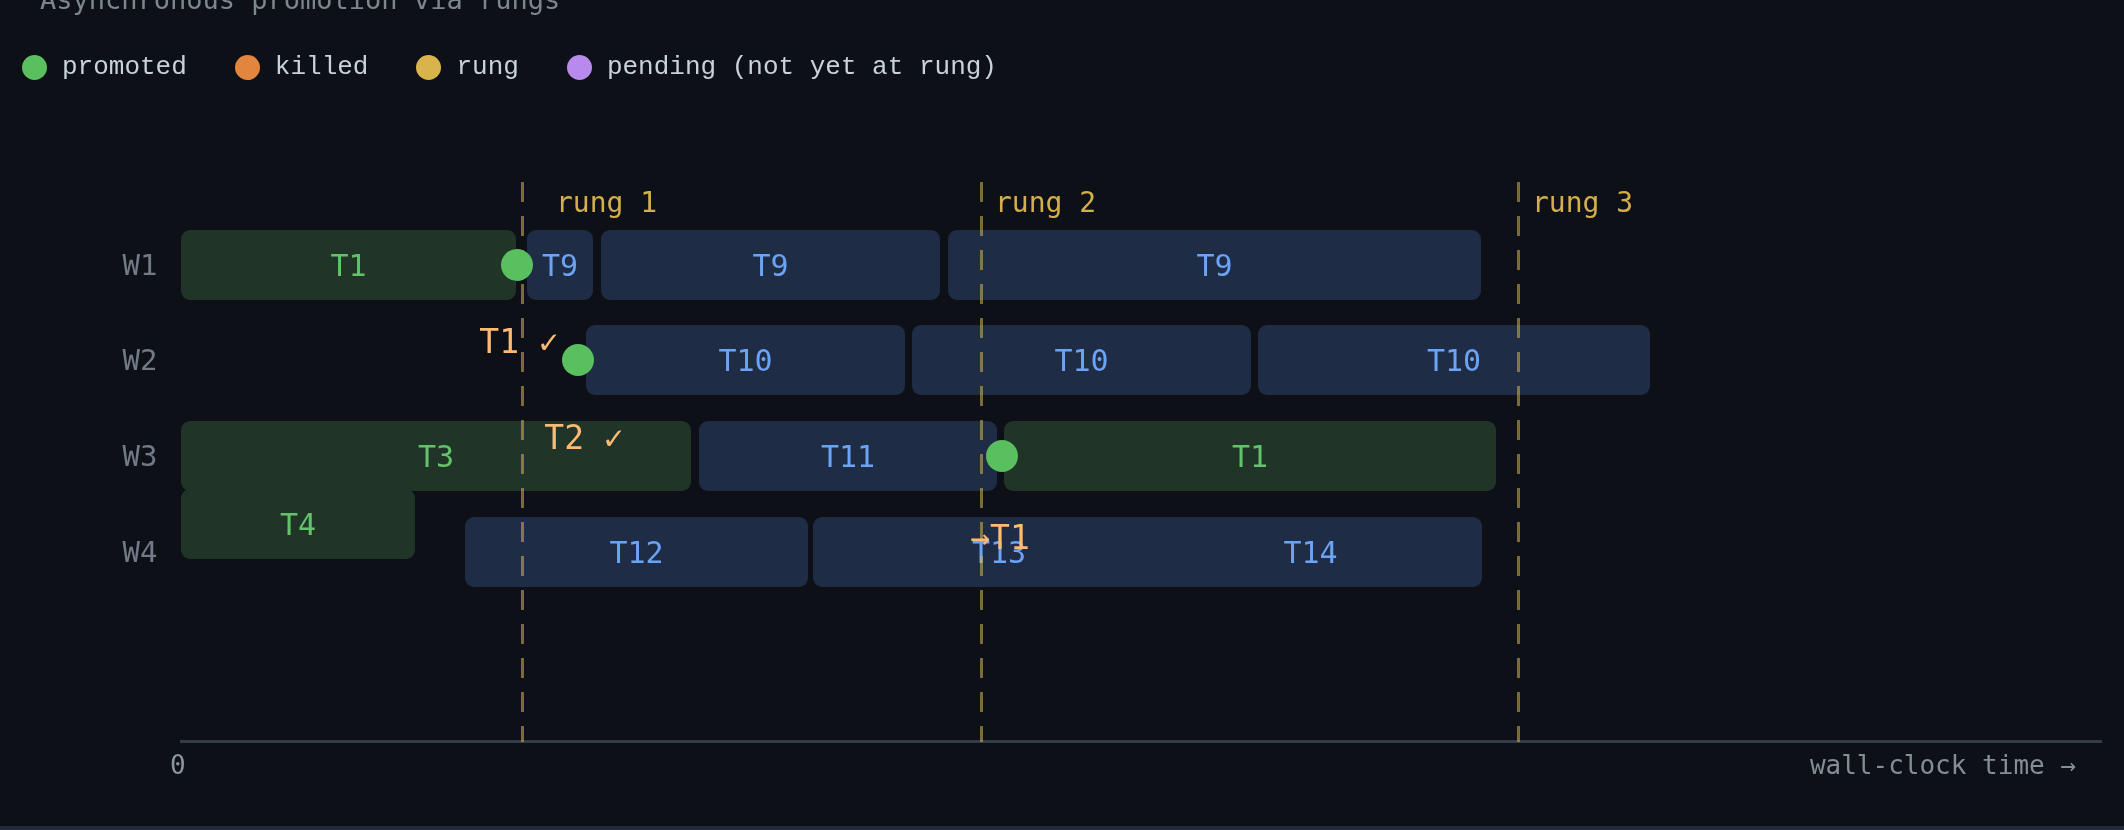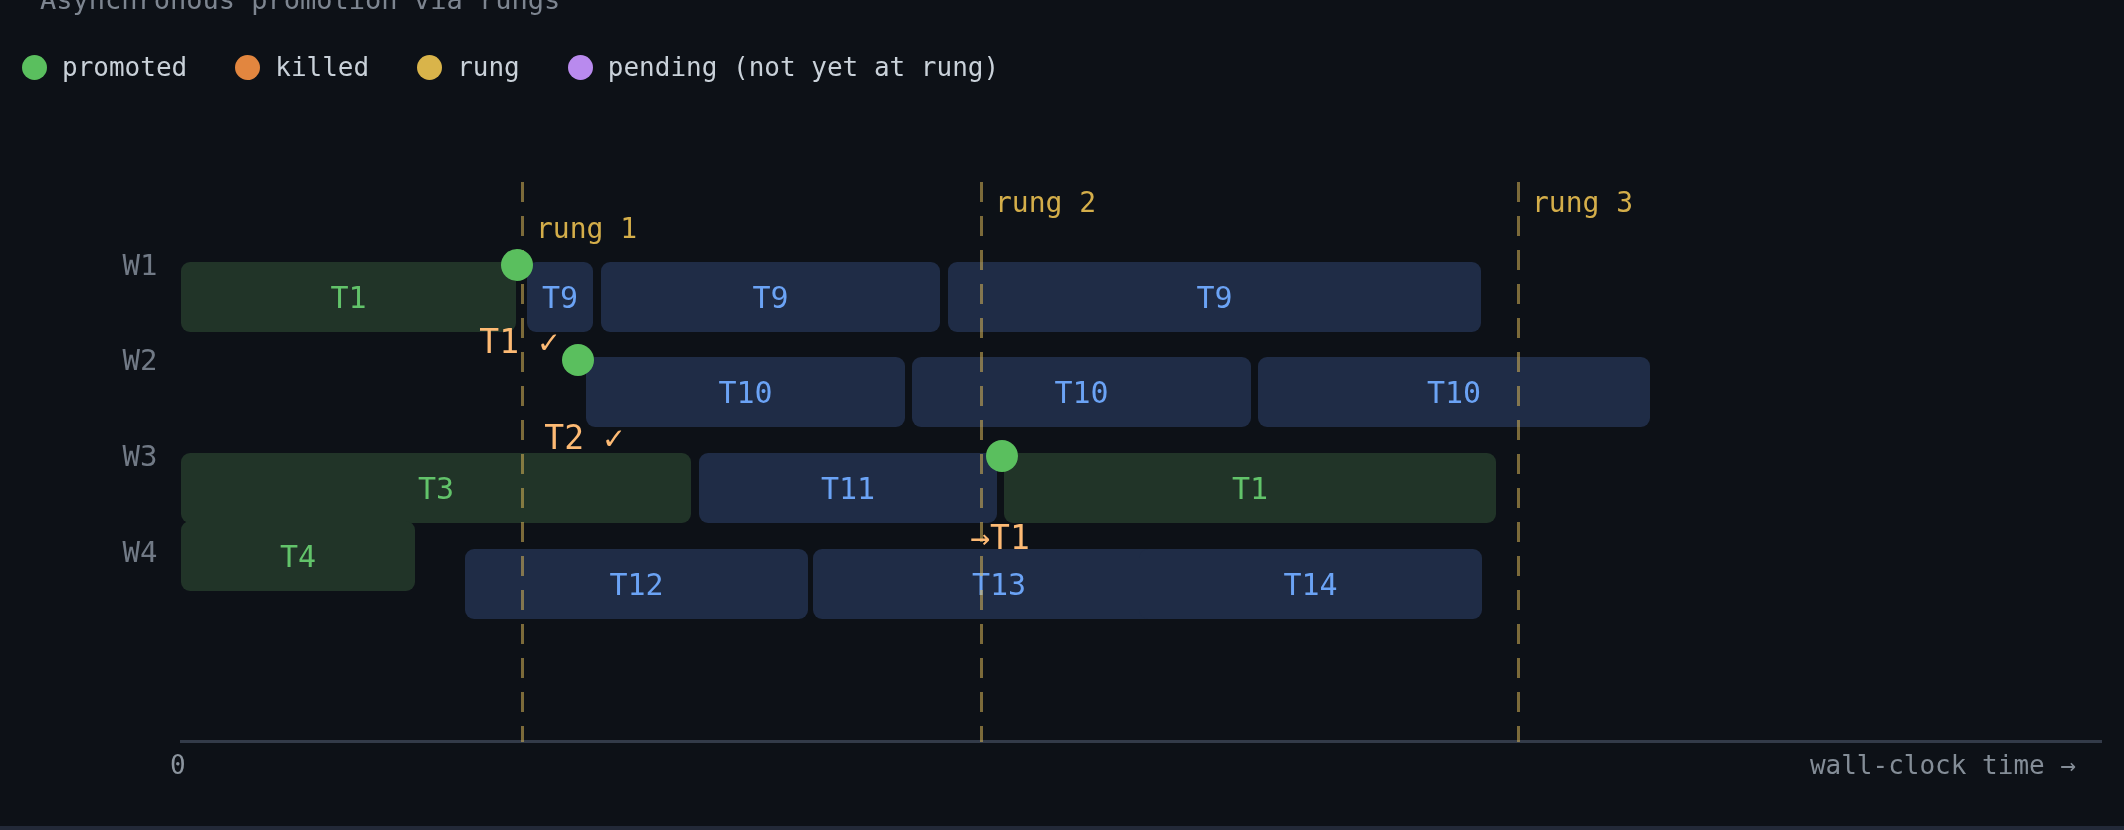--- a/index.html
+++ b/index.html
@@ -5,41 +5,41 @@
   html,body{margin:0;padding:0;background:#0d1117;}
   .stage{
     position:relative;width:2124px;height:830px;background:#0d1117;
     overflow:hidden;font-family:"DejaVu Sans Mono",monospace;
   }
   .title{
     position:absolute;left:40px;top:-16px;font-size:27px;color:#7d8590;
     white-space:nowrap;
   }
   .legend{
-    position:absolute;left:22px;top:52px;display:flex;align-items:center;gap:48px;
+    position:absolute;left:22px;top:52px;display:flex;align-items:center;gap:48px;font-family:Liberation Mono, monospace;
   }
   .legend-item{display:flex;align-items:center;}
   .legend-dot{width:25px;height:25px;border-radius:50%;display:inline-block;}
   .legend-label{margin-left:15px;font-size:26px;color:#c9d1d9;white-space:nowrap;}
   .chart{position:absolute;left:0;top:0;width:2124px;height:830px;}
   .worker-label{
     position:absolute;left:110px;width:60px;text-align:center;
     font-size:29px;color:#717a86;
   }
   .rung-line{
     position:absolute;width:3px;top:182px;height:560px;z-index:3;
     background:repeating-linear-gradient(to bottom, rgba(215,180,86,0.55) 0 20px, transparent 20px 34px);
   }
   .rung-label{
     position:absolute;top:186px;font-size:28px;color:#d4ae4a;white-space:nowrap;z-index:3;
   }
   .bar{
     position:absolute;height:70px;border-radius:9px;z-index:1;
     display:flex;align-items:center;justify-content:center;
-    font-size:30px;white-space:nowrap;margin-top:32px;
+    font-size:30px;white-space:nowrap;
   }
   .bar.promoted{background:#213428;color:#62c36a;}
   .bar.running{background:#1f2c46;color:#6ba3f5;}
   .dot{
     position:absolute;width:32px;height:32px;border-radius:50%;
     background:#5abf5e;z-index:4;
   }
   .annotation{
     position:absolute;transform:translate(-50%,-50%);z-index:5;
     font-size:33px;color:#fdba74;white-space:nowrap;
@@ -100,21 +100,21 @@
       <div class="bar running" style="left: 912px; width: 339px; top: 325px;">T10</div>
       <div class="bar running" style="left: 1258px; width: 392px; top: 325px;">T10</div>
       <div class="bar promoted" style="left: 181px; width: 510px; top: 421px;">T3</div>
       <div class="bar running" style="left: 699px; width: 298px; top: 421px;">T11</div>
       <div class="bar promoted" style="left: 1004px; width: 492px; top: 421px;">T1</div>
       <div class="bar promoted" style="left: 181px; width: 234px; top: 489px;">T4</div>
       <div class="bar running" style="left: 465px; width: 343px; top: 517px;">T12</div>
       <div class="bar running" style="left: 813px; width: 322px; top: 517px; padding-left: 25px;">T13</div>
       <div class="bar running" style="left: 1139px; width: 343px; top: 517px;">T14</div>
       <div class="rung-line" style="left: 521px;"></div>
-      <div class="rung-label" style="left: 536px; margin-top: 26px;">rung 1</div>
+      <div class="rung-label" style="left: 556px;">rung 1</div>
       <div class="rung-line" style="left: 980px;"></div>
       <div class="rung-label" style="left: 995px;">rung 2</div>
       <div class="rung-line" style="left: 1517px;"></div>
       <div class="rung-label" style="left: 1532px;">rung 3</div>
       <div class="dot" style="left: 501px; top: 249px;"></div>
       <div class="dot" style="left: 562px; top: 344px;"></div>
       <div class="dot" style="left: 986px; top: 440px;"></div>
       <div class="annotation" style="left: 519px; top: 341px;">T1 ✓</div>
       <div class="annotation" style="left: 584px; top: 437px;">T2 ✓</div>
       <div class="annotation" style="left: 1000px; top: 537px;">→T1</div>

